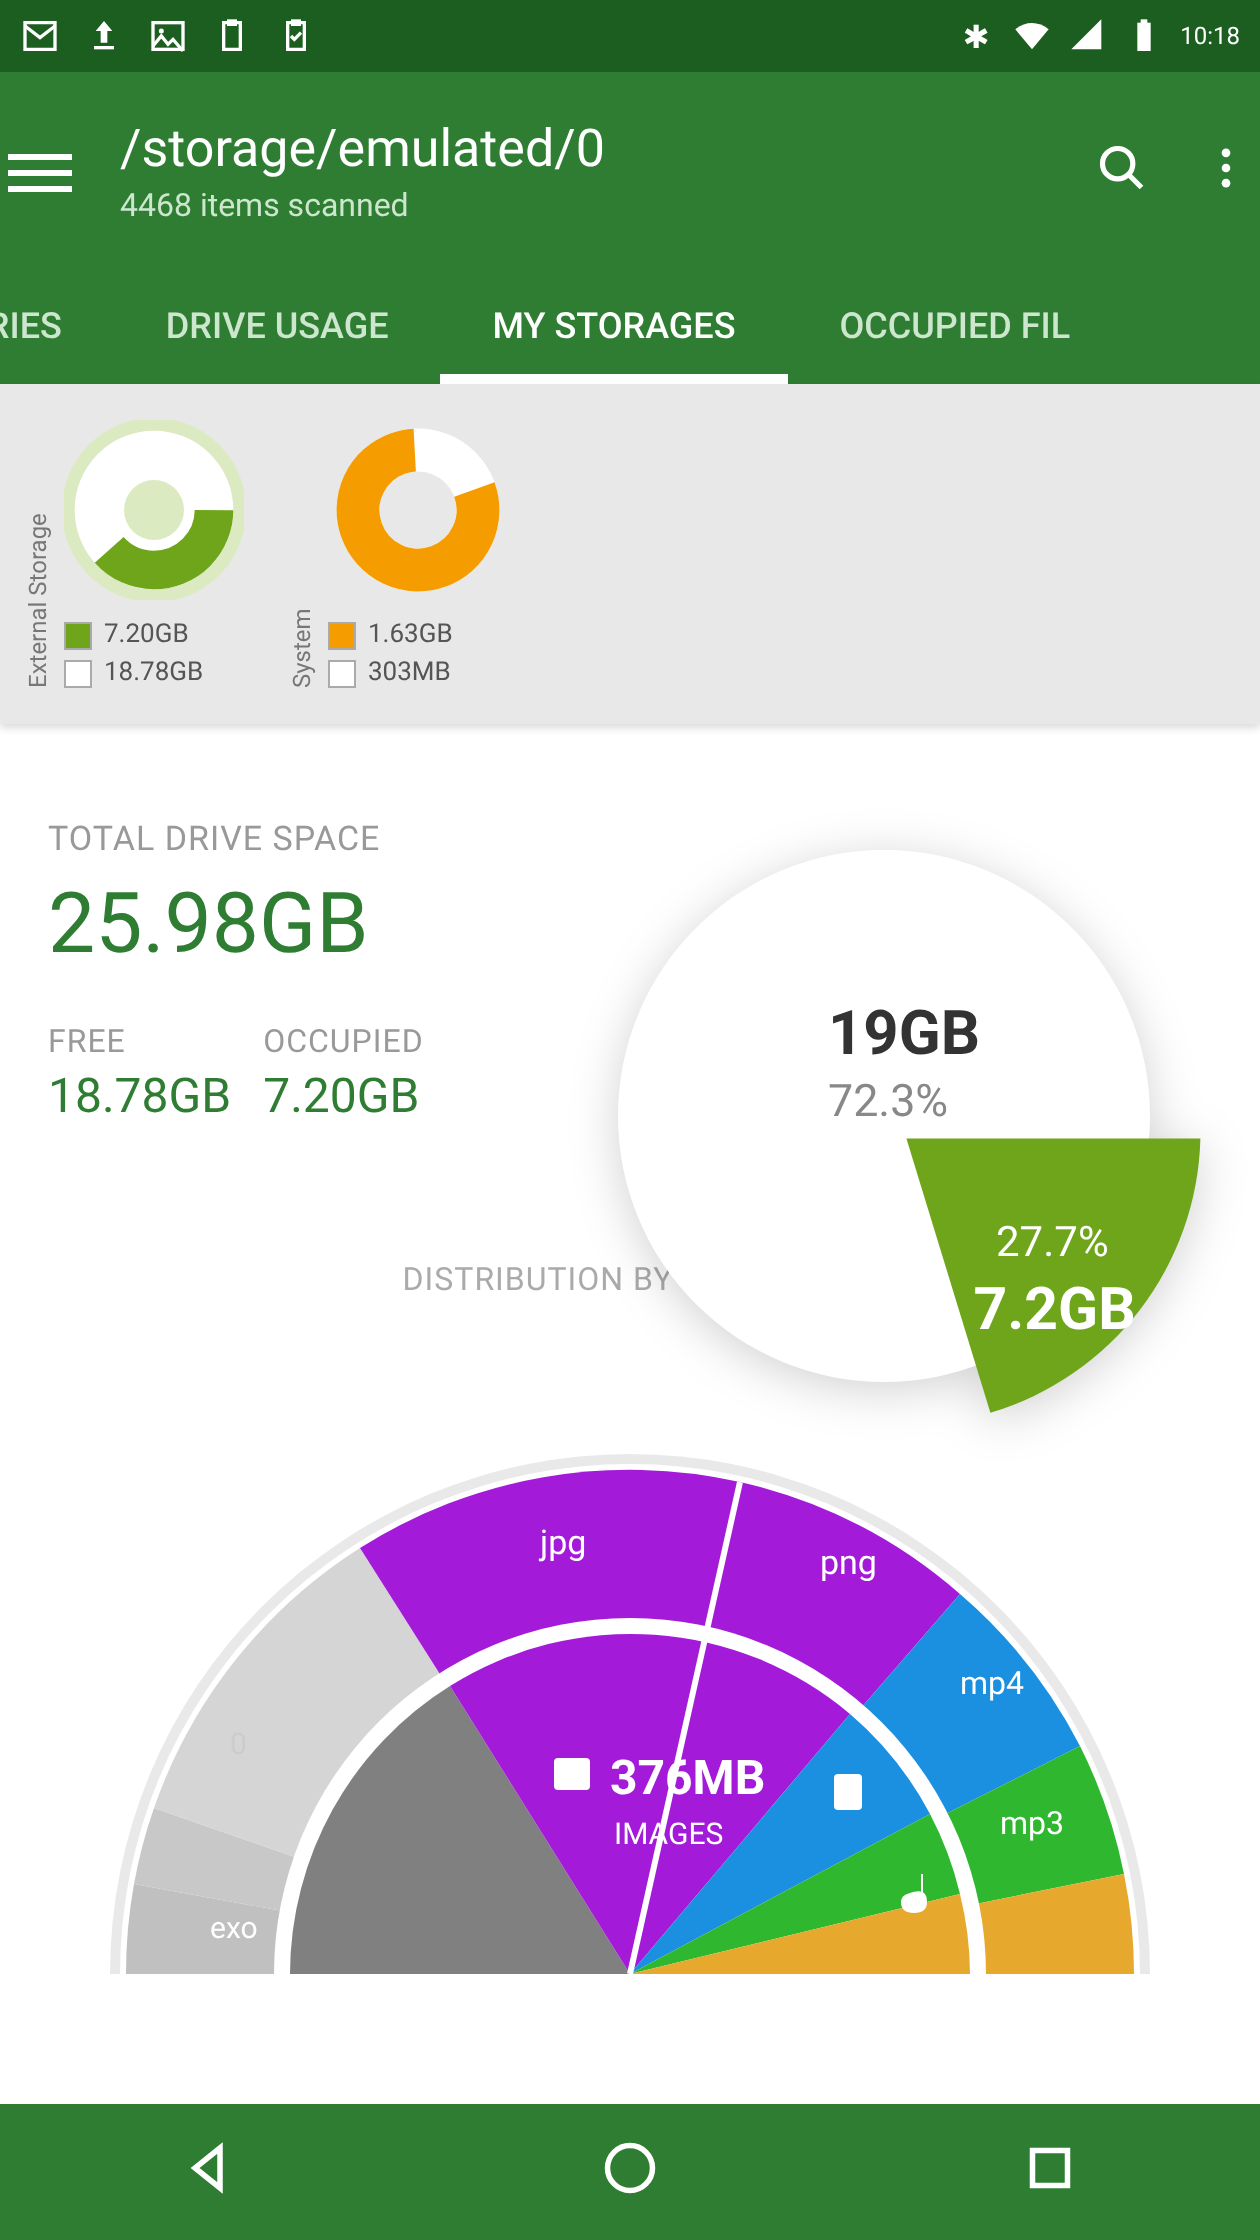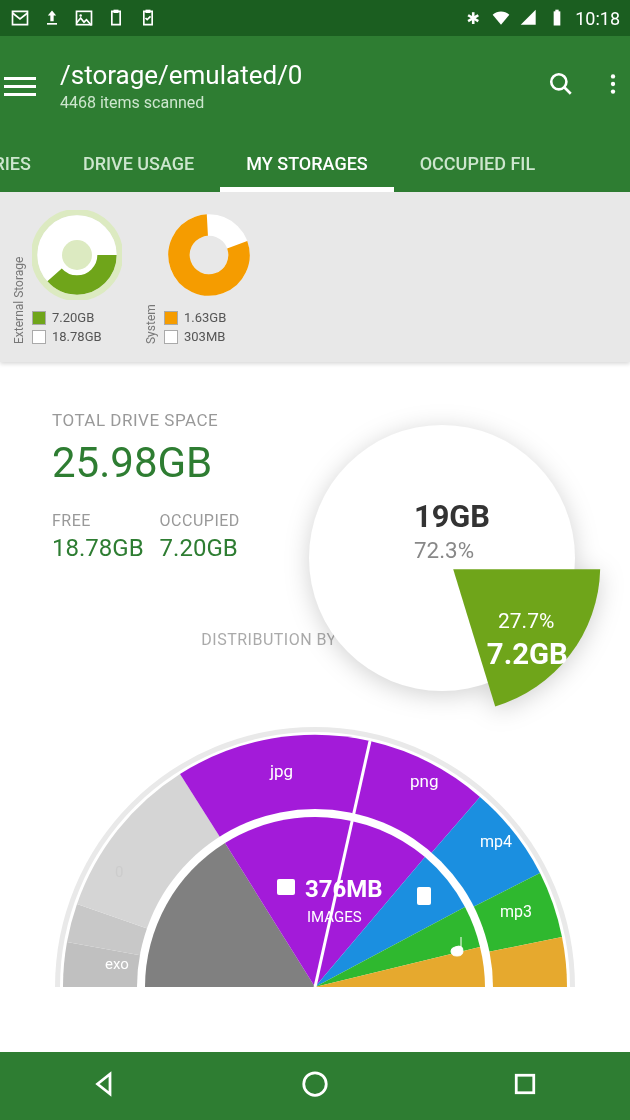--- a/index.html
+++ b/index.html
@@ -31,21 +31,21 @@
 
 .storages-strip { background:#e8e8e8; padding:18px 12px; display:flex; gap:22px; box-shadow:0 2px 4px rgba(0,0,0,.15); }
 .storage-card { display:flex; }
 .storage-label { writing-mode:vertical-rl; transform:rotate(180deg); font-size:12px; color:#777; margin-right:6px; }
 .donut { width:90px; height:90px; }
 .legend { font-size:13px; color:#555; margin-top:6px; }
 .legend div { display:flex; align-items:center; gap:6px; margin-top:4px; }
 .swatch { width:14px; height:14px; border:1px solid #aaa; }
 
 
-.main { padding:48px 52px 12px; }
+.main { padding:48px 24px 12px; }
 .total-label { color:#999; font-size:17px; letter-spacing:.5px; }
 .total-value { color:#2e7d32; font-size:42px; font-weight:400; margin-top:8px; }
 .sub-stats { display:flex; gap:16px; margin-top:24px; }
 .sub-stats .lbl { color:#999; font-size:16px; letter-spacing:.5px; }
 .sub-stats .val { color:#2e7d32; font-size:24px; margin-top:4px; }
 
 
 .pie-wrap { position:absolute; right:48px; top:418px; width:280px; height:280px; }
 .pie-wrap svg { overflow:visible; }
 .pie-shadow { filter:drop-shadow(0 4px 12px rgba(0,0,0,.18)); }
@@ -107,21 +107,21 @@
         <svg viewBox="0 0 24 24">
           <path d="M2 20L20 2v18z" fill="#fff"></path>
         </svg>
       </span>
     <span class="sb-icon">
         <svg viewBox="0 0 24 24">
           <rect x="8" y="4" width="8" height="17" fill="#fff"></rect>
           <rect x="10" y="2" width="4" height="3" fill="#fff"></rect>
         </svg>
       </span>
-    <span style="font-size:18px;">10:18</span>
+    <span style="font-size:12px;">10:18</span>
   </div>
 </div>
 
 <div class="app-bar">
   <div class="hamburger">
       <span></span>
       <span></span>
       <span></span>
     </div>
   <div class="app-title">

